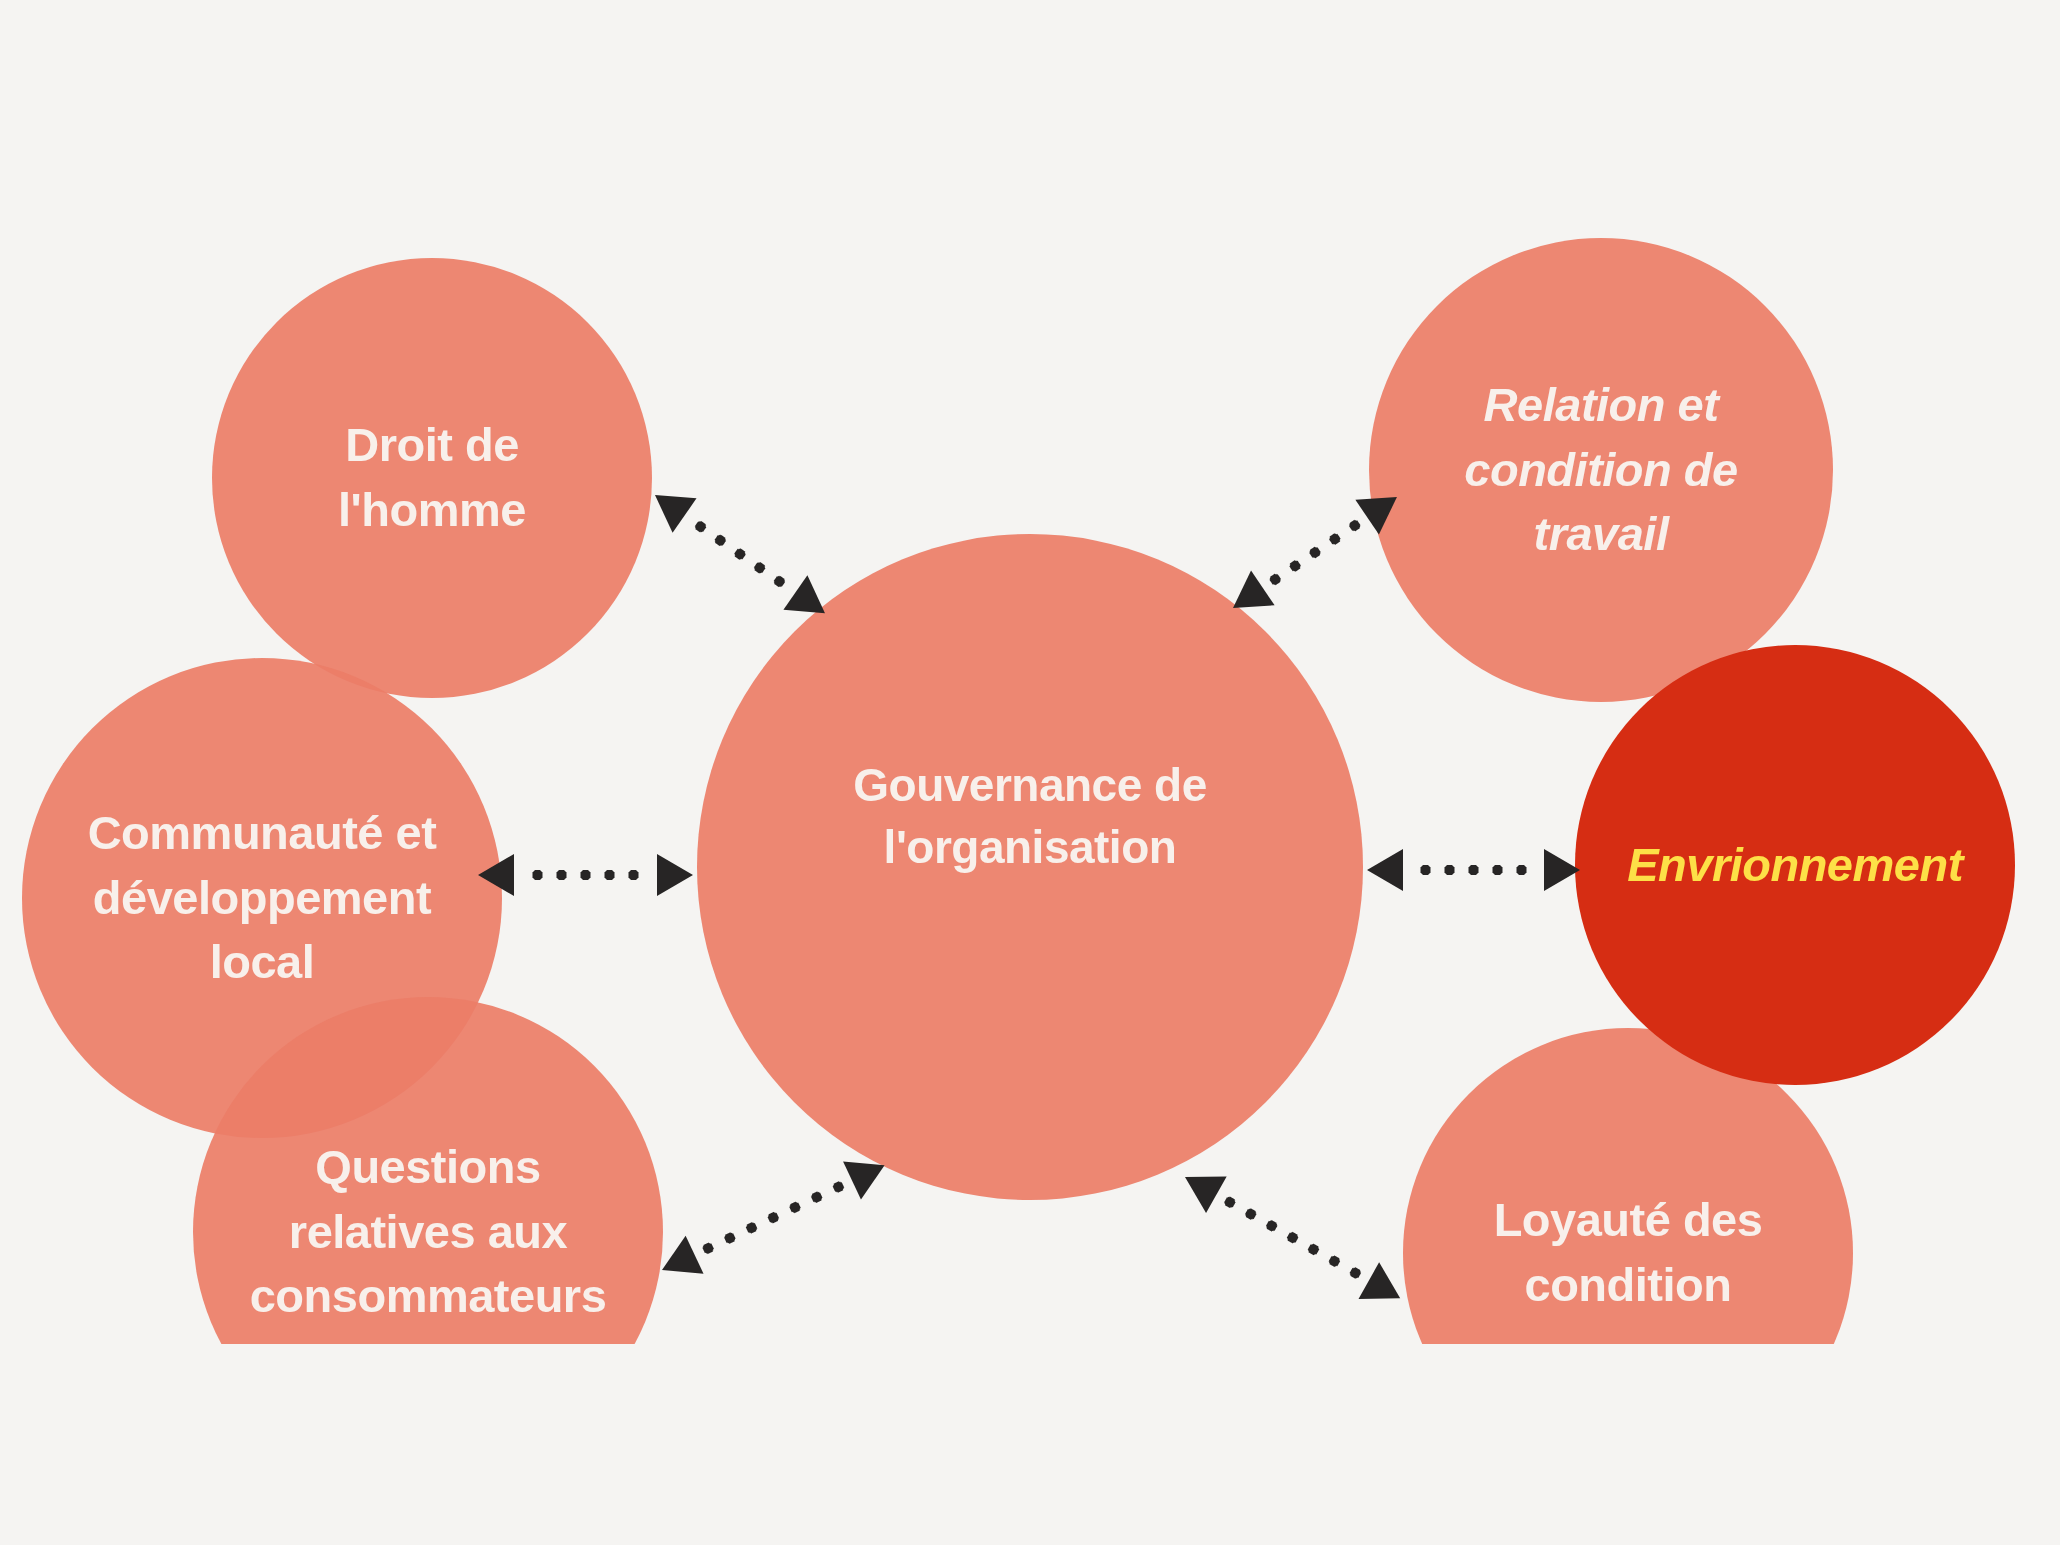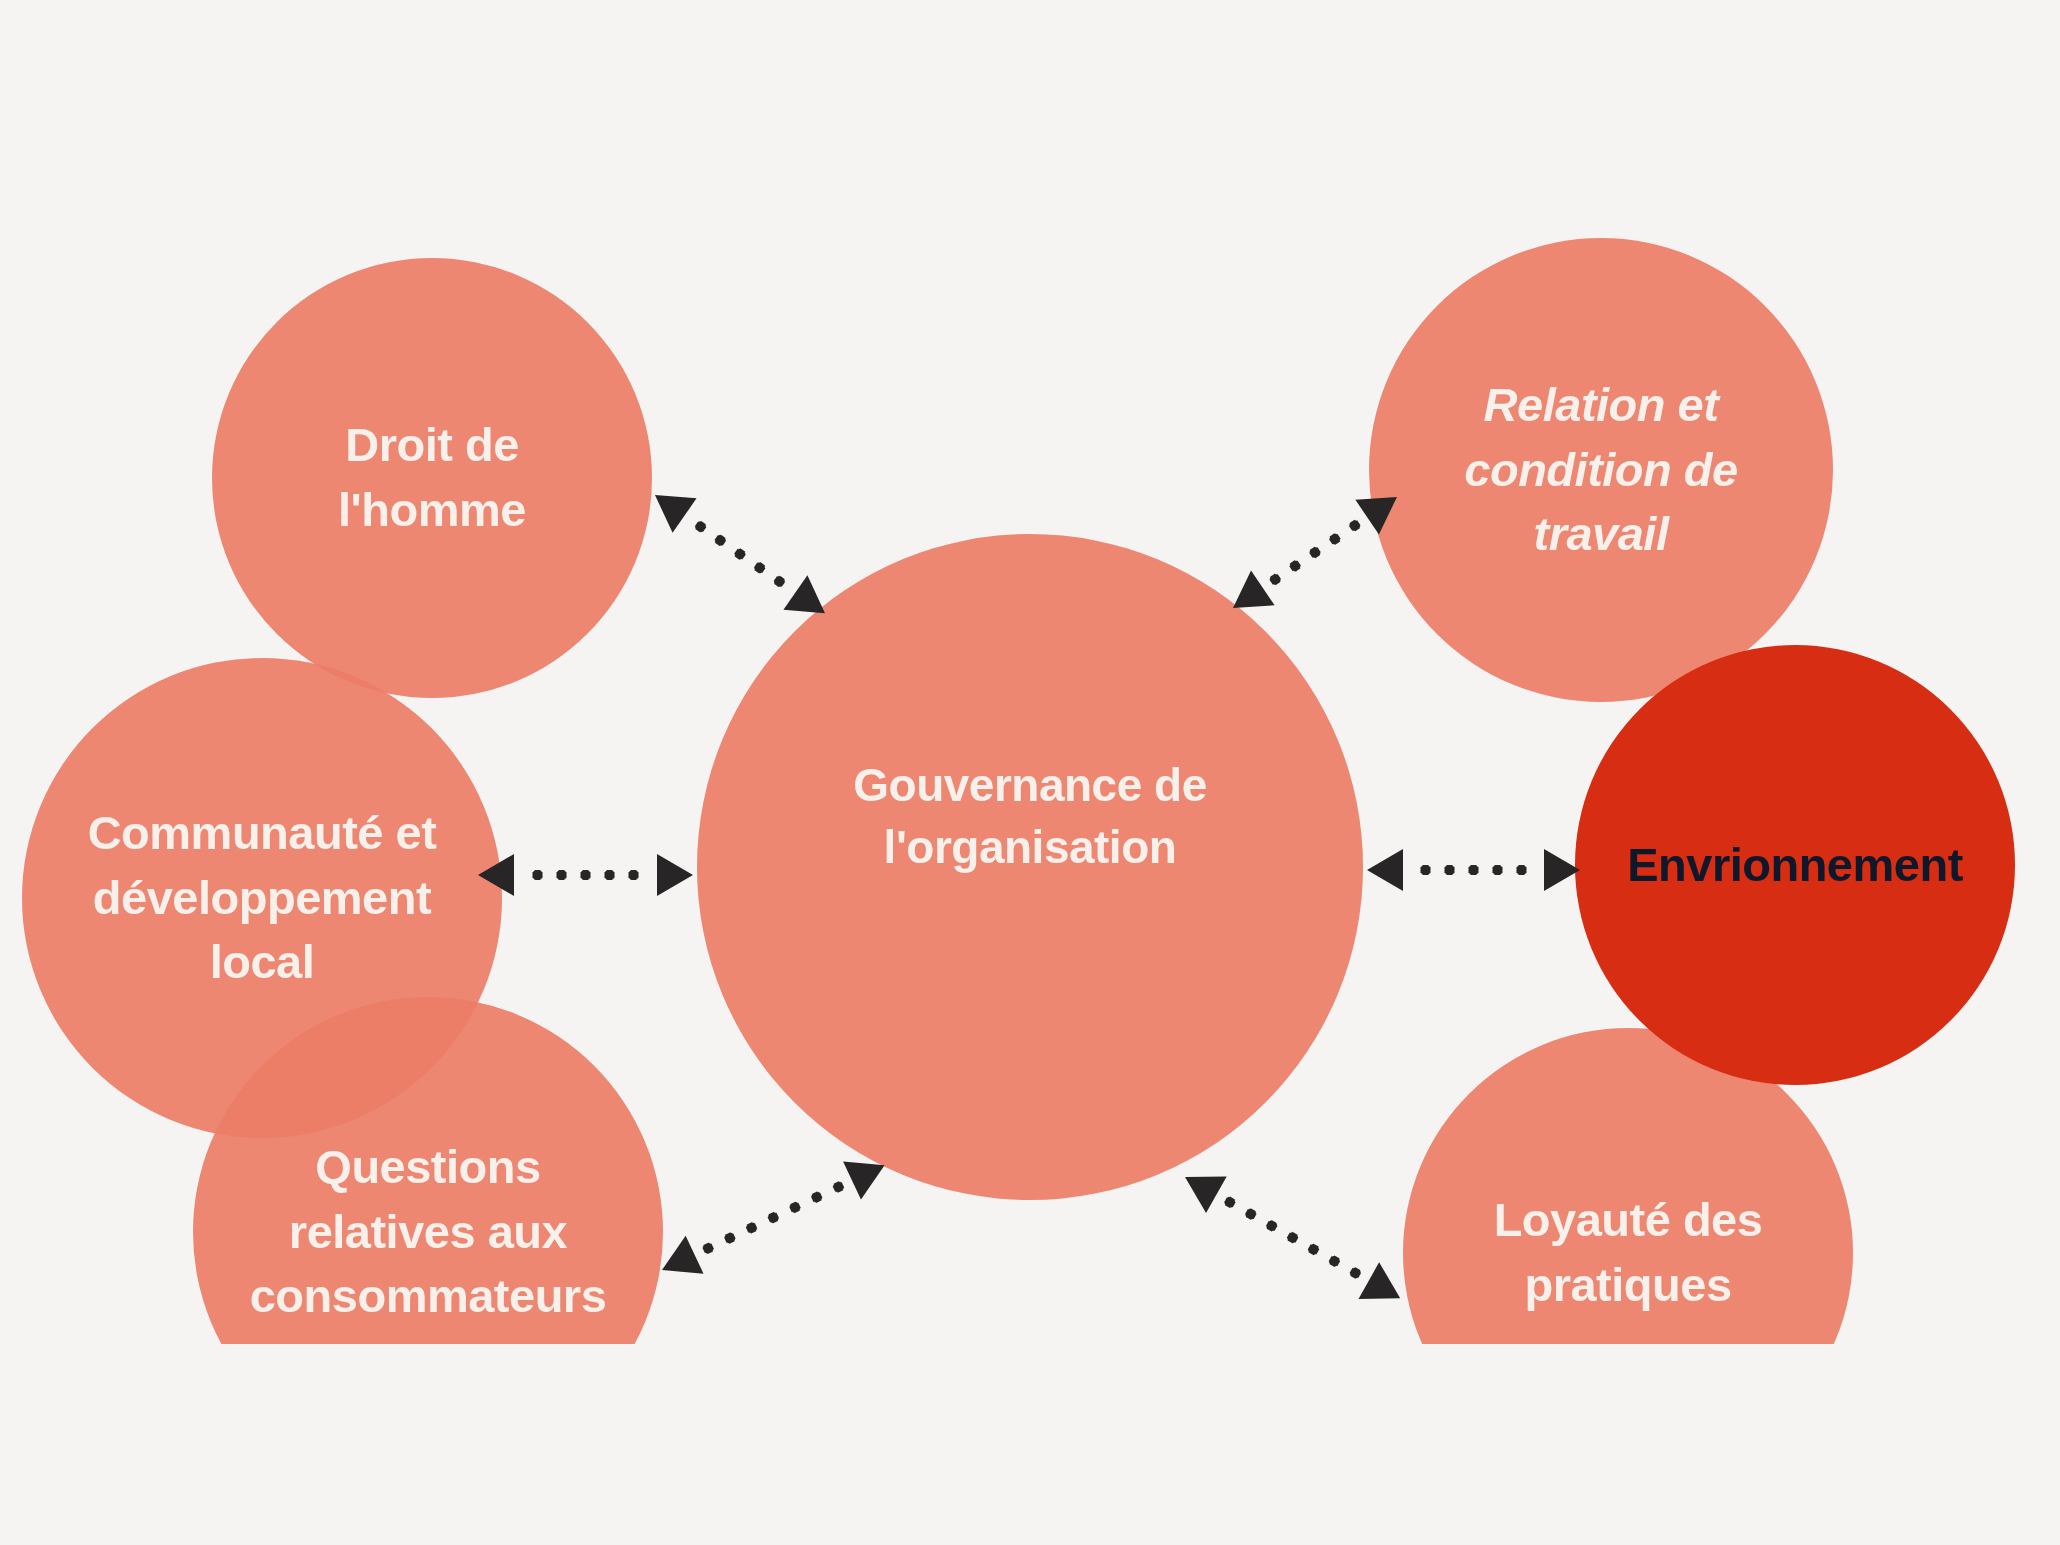--- a/index.html
+++ b/index.html
@@ -20,21 +20,21 @@
     color:#f8f0eb;font-weight:700;letter-spacing:-0.5px;
     font-size:47px;line-height:1.38;
   }
   .node-droit     {left:212px; top:258px;  width:440px;height:440px;}
   .node-comm      {left:22px;  top:658px;  width:480px;height:480px;}
   .node-questions {left:193px; top:997px;  width:470px;height:470px;justify-content:center;}
   .node-center    {left:697px; top:534px;  width:666px;height:666px;z-index:3;}
   .node-center .label{font-size:46px;line-height:1.34;transform:translateY(-50px);}
   .node-relation  {left:1369px;top:238px;  width:464px;height:464px;font-style:italic;}
   .node-env       {left:1575px;top:645px;  width:440px;height:440px;background:#d62d13;z-index:6;}
-  .node-env .label{color:#0f172a;}
+  .node-env .label{color:#fde047;font-style:italic;}
   .node-loyaute   {left:1403px;top:1028px; width:450px;height:450px;}
   
   .arrow{
     position:absolute;height:44px;display:flex;align-items:center;
     transform-origin:0 50%;z-index:10;pointer-events:none;
   }
   .ah{width:0;height:0;border-top:21px solid transparent;border-bottom:21px solid transparent;flex:0 0 auto;}
   .ah-left {border-right:36px solid #272525;}
   .ah-right{border-left:36px solid #272525;}
   .dots{
@@ -99,21 +99,21 @@
 relatives aux
 consommateurs</div>
   </div>
   <div class="node node-relation">
     <div class="label">Relation et
 condition de
 travail</div>
   </div>
   <div class="node node-loyaute">
     <div class="label">Loyauté des
-pratiques</div>
+condition</div>
   </div>
   <div class="node node-env">
     <div class="label">Envrionnement</div>
   </div>
   <div class="node node-center">
     <div class="label">Gouvernance de
 l'organisation</div>
   </div>
 
 </div>

